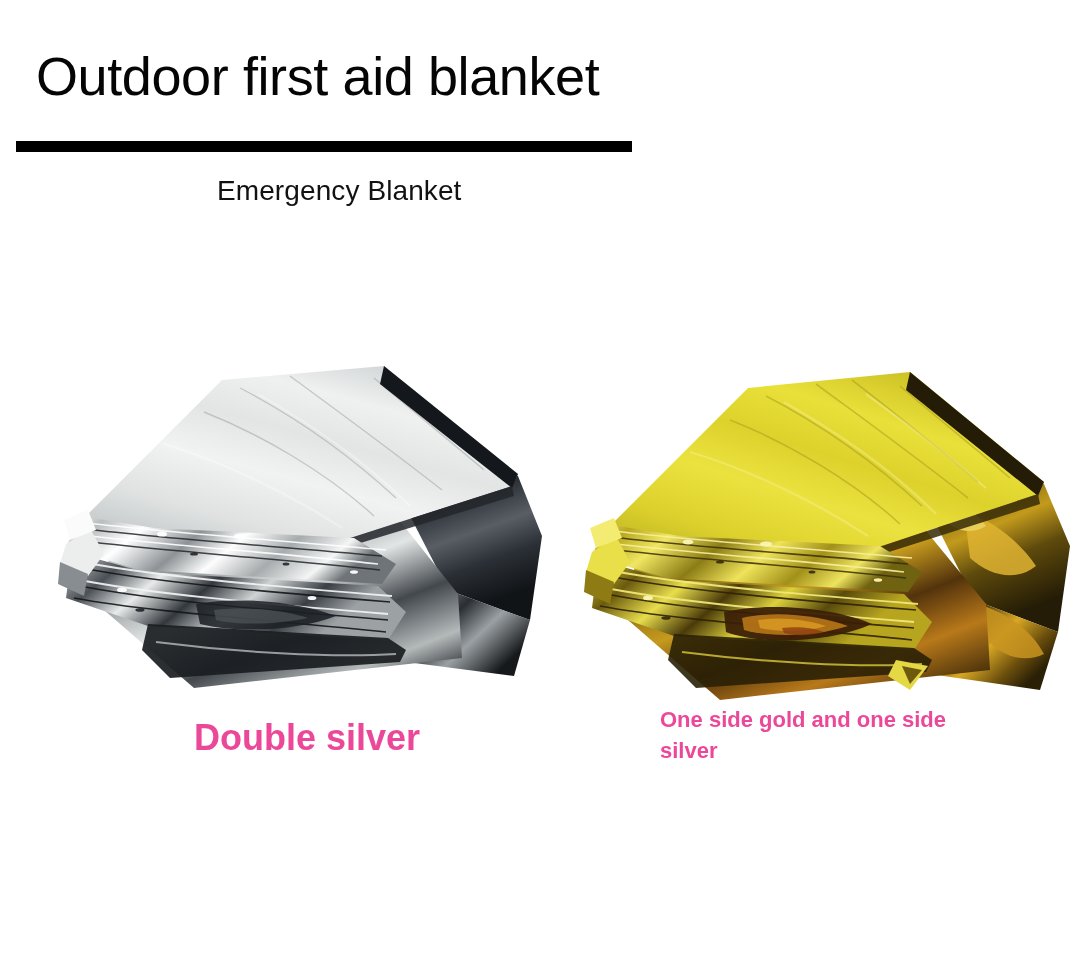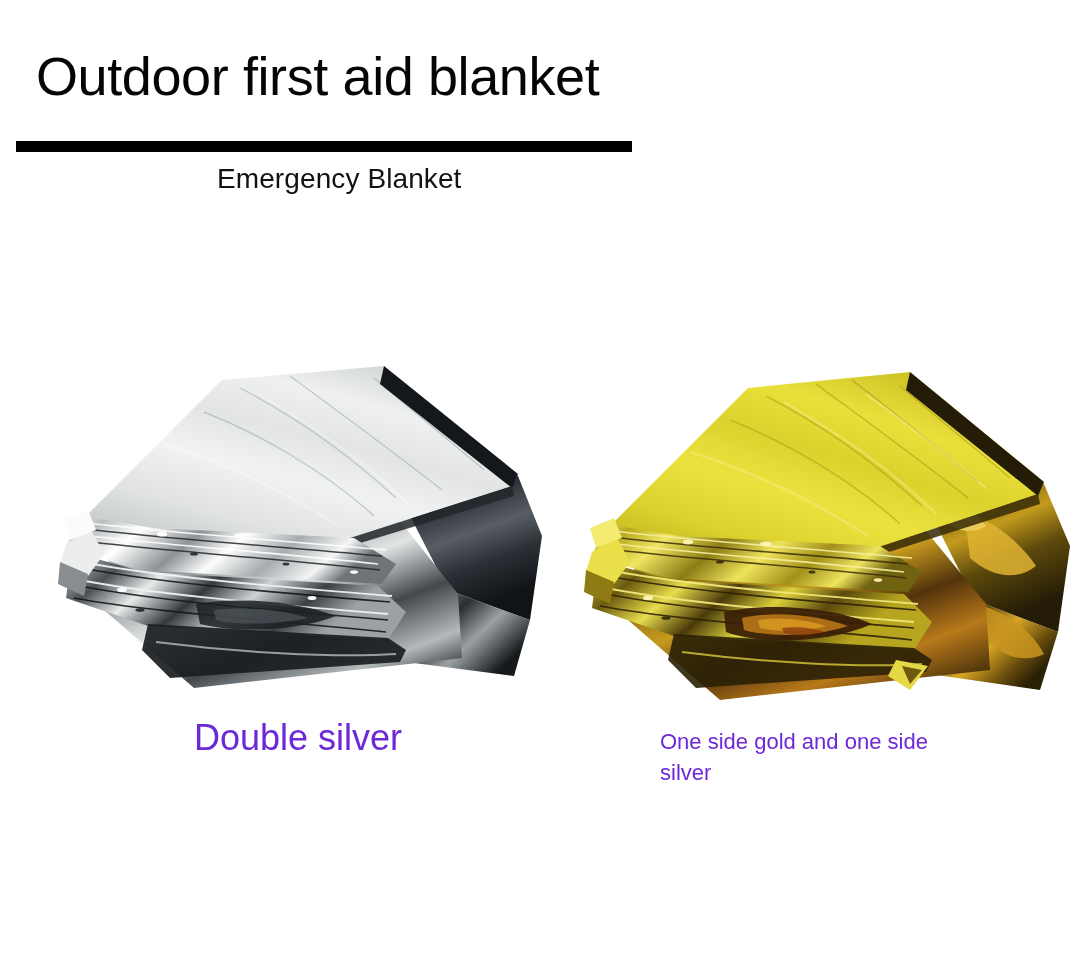--- a/index.html
+++ b/index.html
@@ -33,49 +33,48 @@
     position: absolute;
     left: 16px;
     top: 141px;
     width: 616px;
     height: 11px;
     background: #000000;
   }
   .page-subtitle {
     position: absolute;
     left: 217px;
-    top: 164px;
+    top: 176px;
     font-size: 28px;
     line-height: 1.1;
     font-weight: 400;
     color: #121212;
     letter-spacing: 0.1px;
     white-space: nowrap;
   }
 
   
   .caption {
     position: absolute;
-    color: #6d28d9;
-    font-weight: 400;
+    color: #ec4899;
+    font-weight: 700;
   }
   .caption-silver {
     left: 194px;
     top: 718px;
     font-size: 36px;
     line-height: 1.1;
     white-space: nowrap;
   }
   .caption-gold {
     left: 660px;
     top: 704px;
     width: 318px;
     font-size: 22px;
     line-height: 31px;
-    margin-top: 22px;
   }
 
   
   .product {
     position: absolute;
   }
   .product svg { display: block; }
 
   .figure-silver { left: 44px;  top: 358px; width: 510px; height: 345px; }
   .figure-gold   { left: 566px; top: 360px; width: 514px; height: 352px; }

